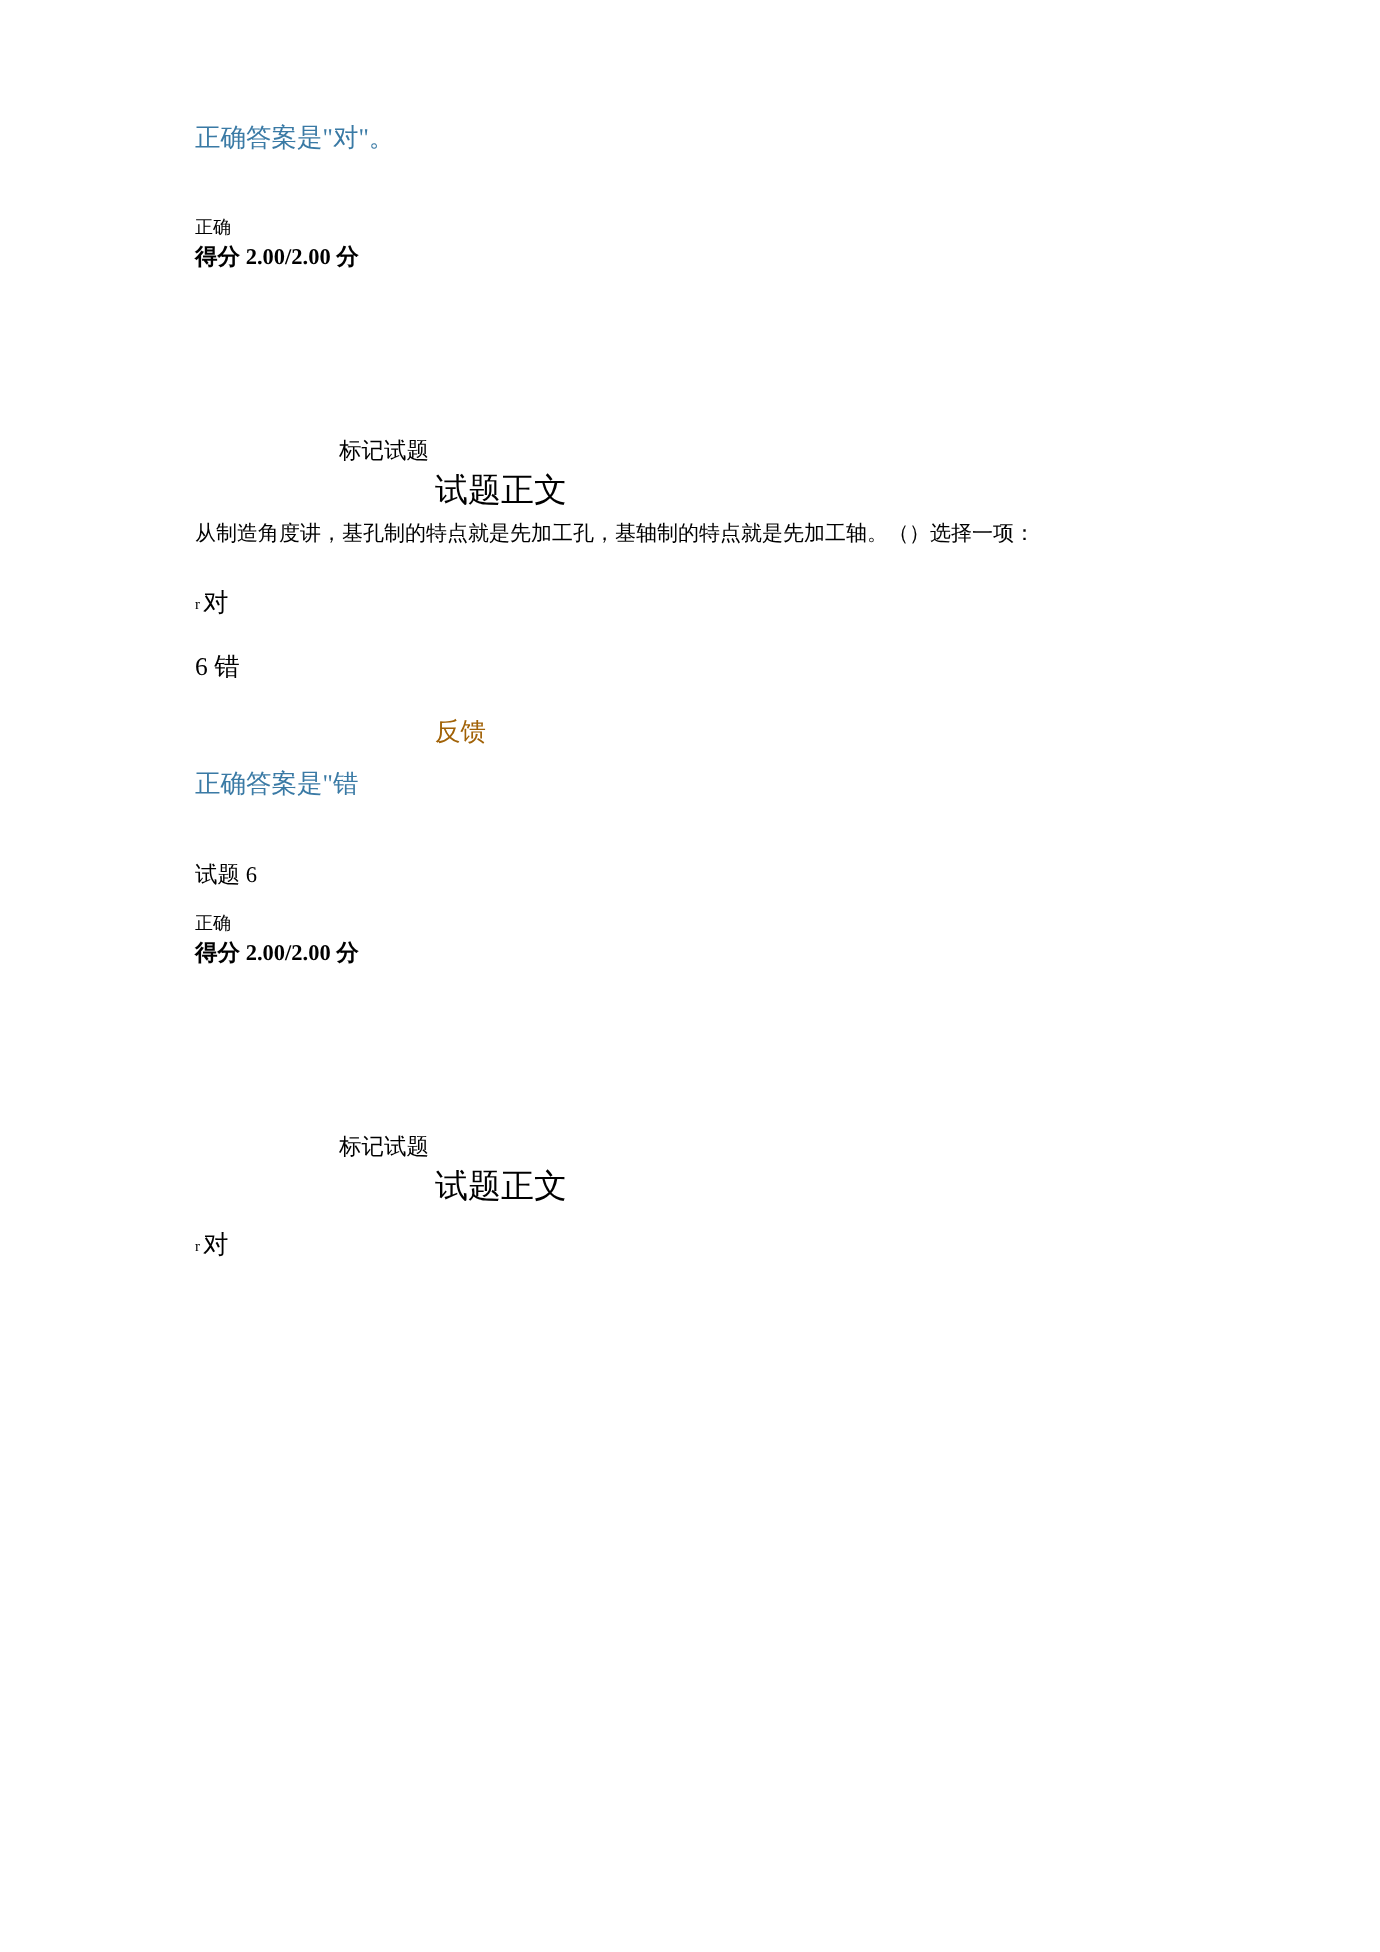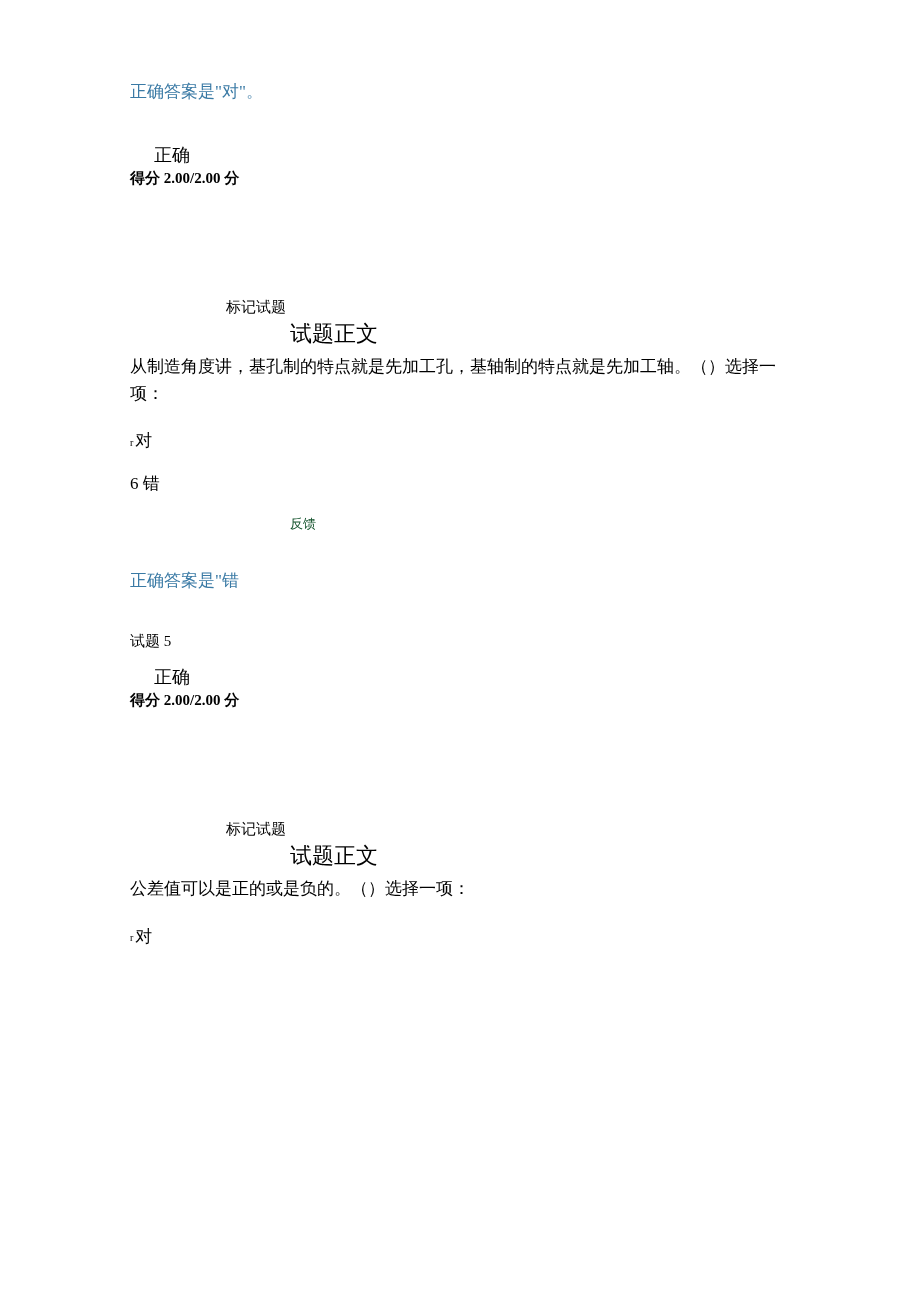--- a/index.html
+++ b/index.html
@@ -19,59 +19,58 @@
   .answer-line {
     color: #3a7aa5;
     font-size: 17px;
     margin-bottom: 40px;
   }
   .q-number {
     font-size: 15px;
     margin-bottom: 14px;
   }
   .correct-label {
-    font-size: 18px;
+    font-size: 12px;
     margin-bottom: 2px;
-    margin-left: 24px;
   }
   .score-line {
     font-size: 15px;
     margin-bottom: 110px;
     font-weight: bold;
   }
   .mark-line {
     font-size: 15px;
     margin-left: 96px;
     margin-bottom: 2px;
   }
   .section-title {
     font-size: 22px;
     margin-left: 160px;
     margin-bottom: 4px;
   }
   .question-text {
-    font-size: 17px;
+    font-size: 14px;
     line-height: 1.6;
     margin-bottom: 22px;
   }
   .option {
     font-size: 17px;
     margin-bottom: 20px;
     margin-top: 12px;
   }
   .option .radio {
     font-size: 10px;
     vertical-align: middle;
     margin-right: 2px;
   }
   .feedback-title {
-    font-size: 13px;
-    color: #14532d;
+    font-size: 17px;
+    color: #a16207;
     margin-left: 160px;
-    margin-bottom: 36px;
+    margin-bottom: 12px;
   }
 </style>
 </head>
 <body>
 
 <div class="page">
 
   <div class="answer-line">正确答案是"对"。</div>
 
   <div>
@@ -87,26 +86,25 @@
     </div>
     <div class="option">
       <span>6 错</span>
     </div>
 
     <div class="feedback-title">反馈</div>
     <div class="answer-line">正确答案是"错</div>
   </div>
 
   <div>
-    <div class="q-number">试题 5</div>
+    <div class="q-number">试题 6</div>
     <div class="correct-label">正确</div>
     <div class="score-line">得分 2.00/2.00 分</div>
 
     <div class="mark-line">标记试题</div>
     <div class="section-title">试题正文</div>
-    <div class="question-text">公差值可以是正的或是负的。（）选择一项：</div>
 
     <div class="option">
       <span class="radio">r</span><span>对</span>
     </div>
   </div>
 
 </div>
 
 </body></html>

